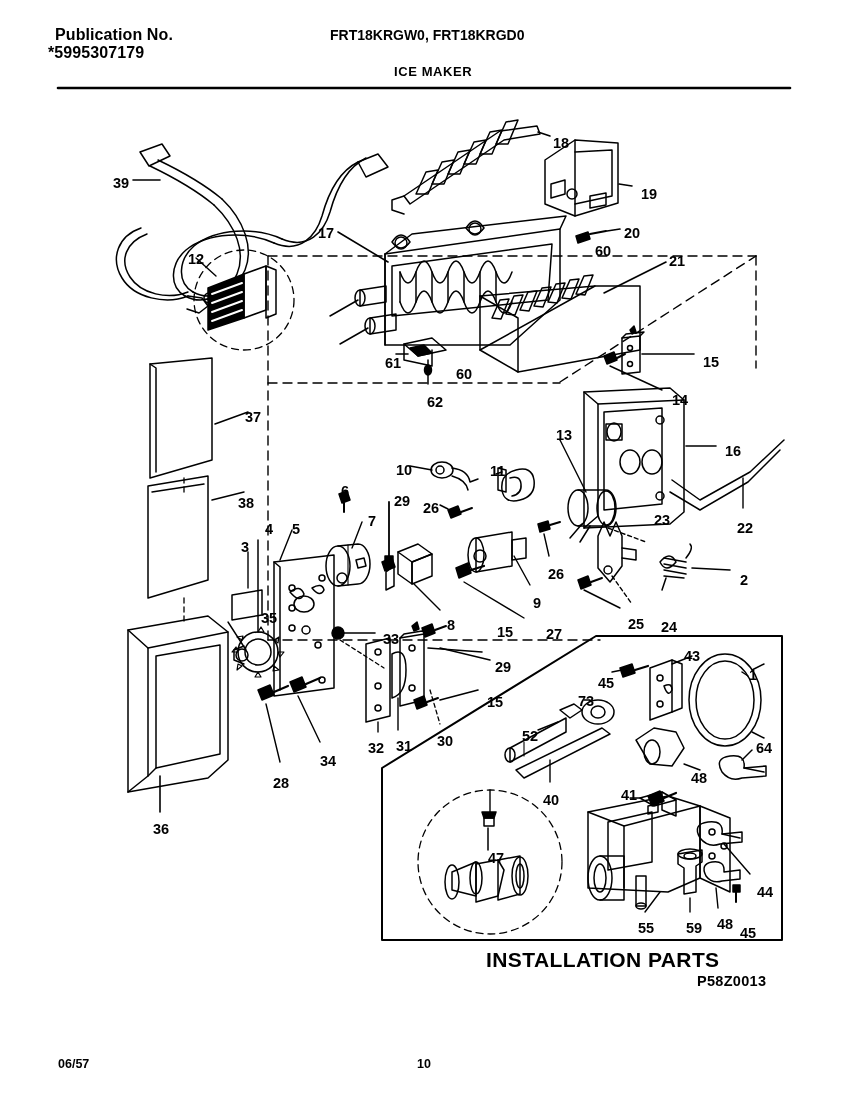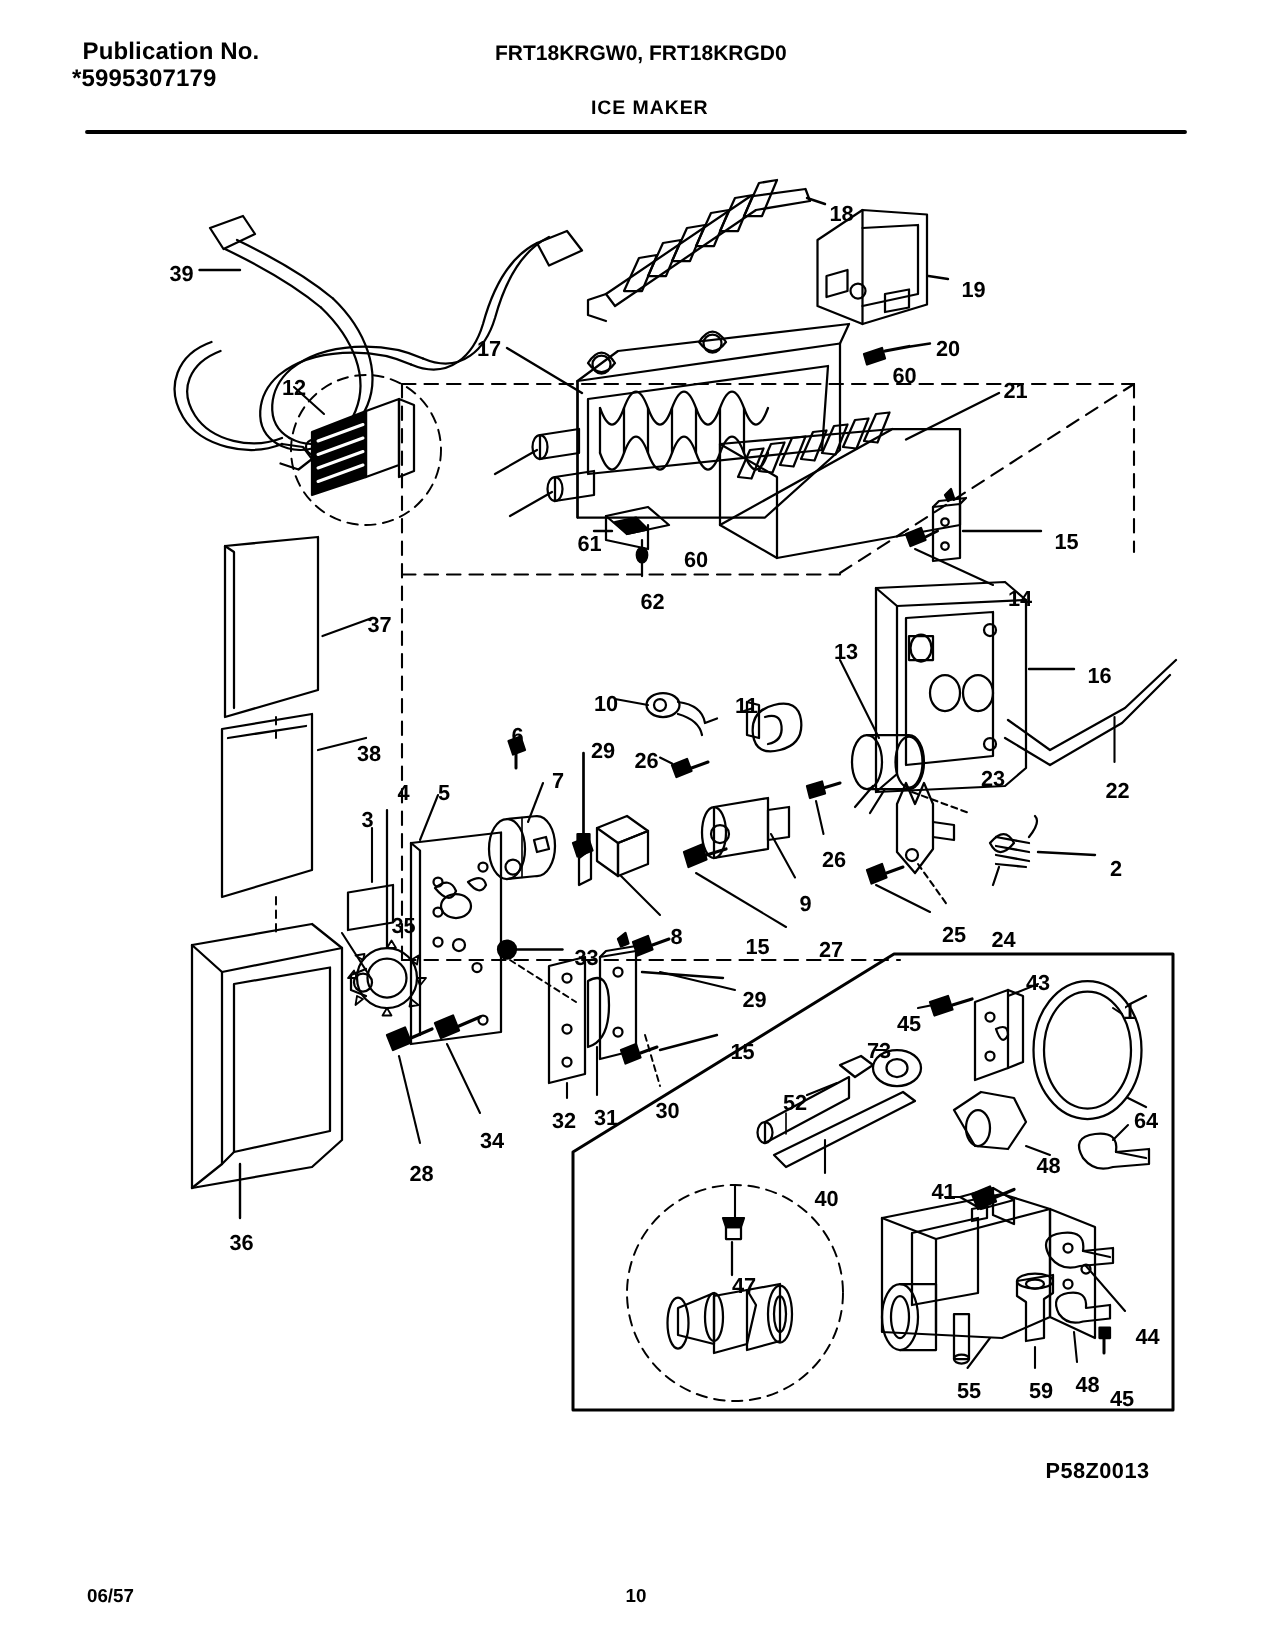--- a/index.html
+++ b/index.html
@@ -18,20 +18,21 @@
 </head>
 <body>
 
 <div id="sheet">
 
   <div class="txt pub" style="left:55px;top:26px;">Publication No.</div>
   <div class="txt pub" style="left:48px;top:44px;">*5995307179</div>
   <div class="txt model" style="left:330px;top:27px;">FRT18KRGW0, FRT18KRGD0</div>
   <div class="txt sect" style="left:394px;top:64px;">ICE MAKER</div>
 
+  <div class="txt instp" style="left:486px;top:948px;">INSTALLATION PARTS</div>
   <div class="txt pcode" style="left:697px;top:973px;">P58Z0013</div>
 
   <div class="txt foot" style="left:58px;top:1057px;">06/57</div>
   <div class="txt foot" style="left:417px;top:1057px;">10</div>
 
   <svg width="848" height="1100" viewBox="0 0 848 1100">
     <g fill="none" stroke="#000" stroke-width="1.5" stroke-linejoin="round" stroke-linecap="round">
 
       <line x1="58" y1="88" x2="790" y2="88" stroke-width="2.6"></line>
 

